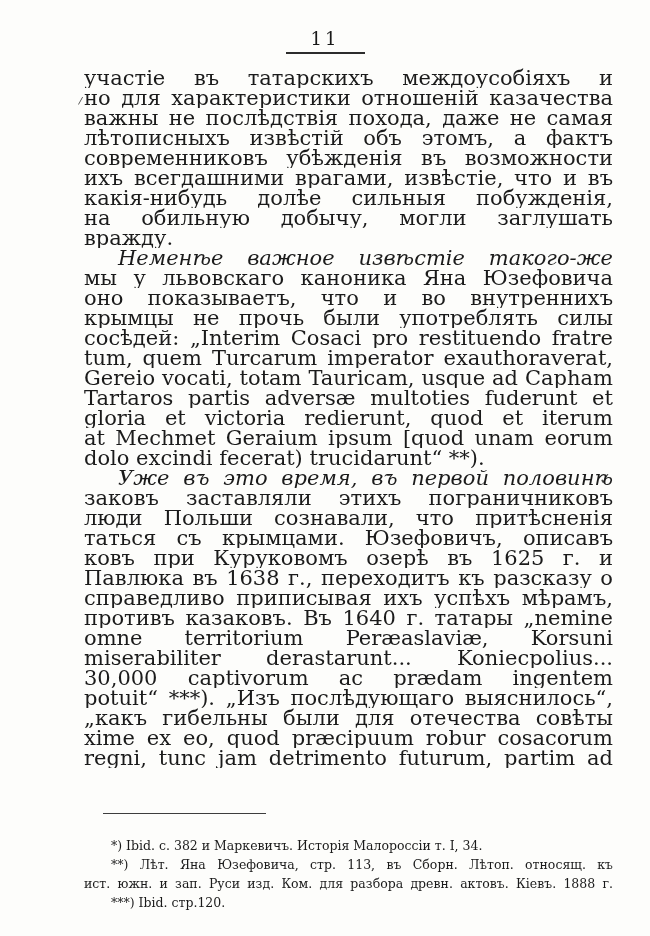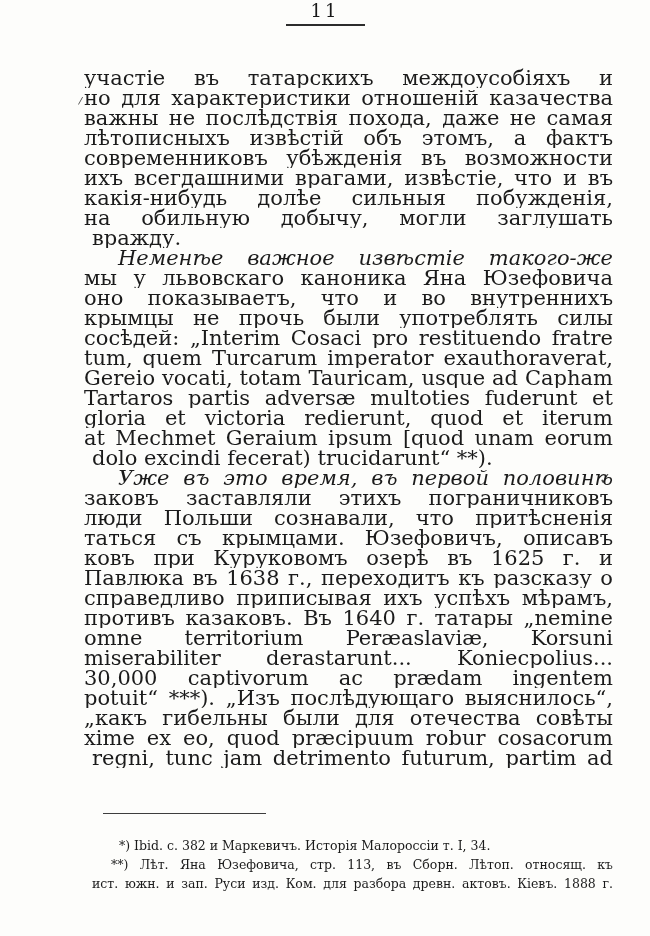--- a/index.html
+++ b/index.html
@@ -6,21 +6,21 @@
   body {
     width: 650px; height: 936px;
     position: relative;
     background: #fdfdfb;
     overflow: hidden;
     font-family: "DejaVu Serif", serif;
     color: #1b1b1b;
   }
   .page-header {
     position: absolute;
-    top: 0; left: 0; width: 650px;
+    top: 28px; left: 0; width: 650px;
     text-align: center;
   }
   .page-number {
     display: inline-block;
     font-size: 18px;
     letter-spacing: 3px;
     color: #181818;
   }
   .page-number-rule {
     width: 79px; height: 2px;
@@ -35,21 +35,21 @@
     line-height: 20px;
   }
   .para { margin: 0; }
   .bline {
     height: 20px;
     overflow: hidden;
     text-align: justify;
     text-align-last: justify;
     white-space: normal;
   }
-  .para .bline:last-child { text-align-last: left; margin-left: 8px; }
+  .para .bline:last-child { text-align-last: left; }
   .para.justify-last .bline:last-child { text-align-last: justify; }
   .para.indent .bline:first-child { text-indent: 34px; font-style: italic; }
   .footnote-rule {
     position: absolute;
     left: 103px; top: 813px;
     width: 163px; height: 1px;
     background: #3d3d3d;
   }
   .footnotes {
     position: absolute;
@@ -136,13 +136,16 @@
 <div class="footnote-rule"></div>
 
 <div class="footnotes">
     <div class="fn para">
       <div class="bline">*) Ibid. с. 382 и Маркевичъ. Исторія Малороссіи т. I, 34.</div>
     </div>
     <div class="fn para justify-last">
       <div class="bline">**) Лѣт. Яна Юзефовича, стр. 113, въ Сборн. Лѣтоп. относящ. къ</div>
       <div class="bline">ист. южн. и зап. Руси изд. Ком. для разбора древн. актовъ. Кіевъ. 1888 г.</div>
     </div>
+    <div class="fn para">
+      <div class="bline">***) Ibid. стр.120.</div>
+    </div>
   </div>
 
 </body></html>

